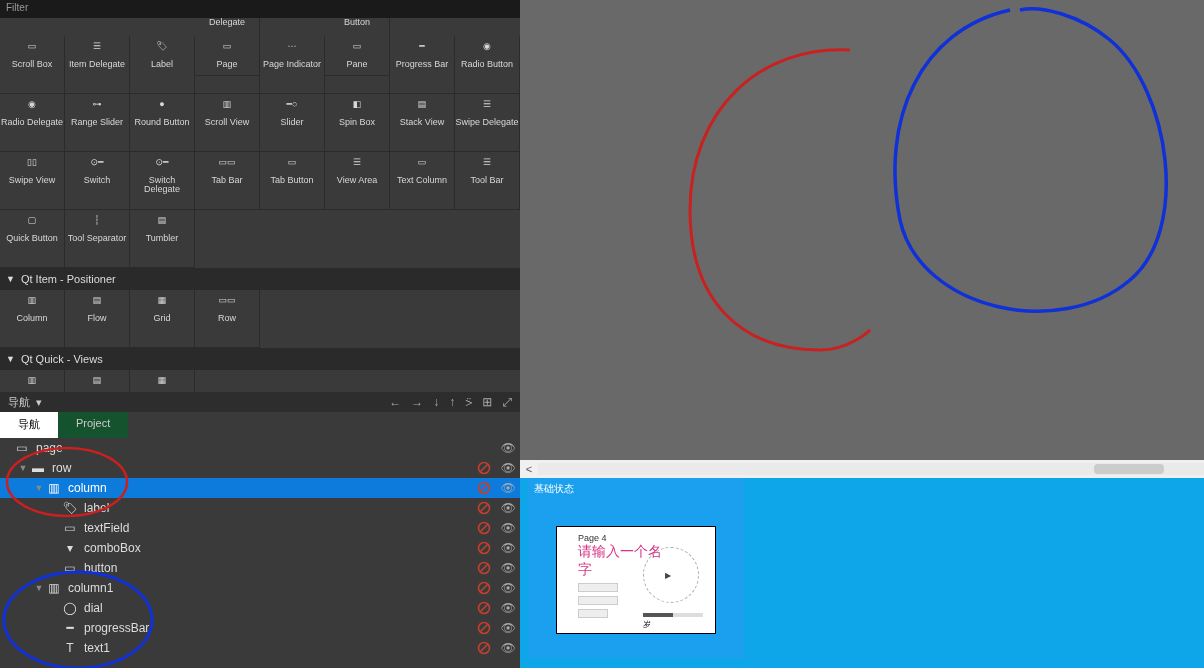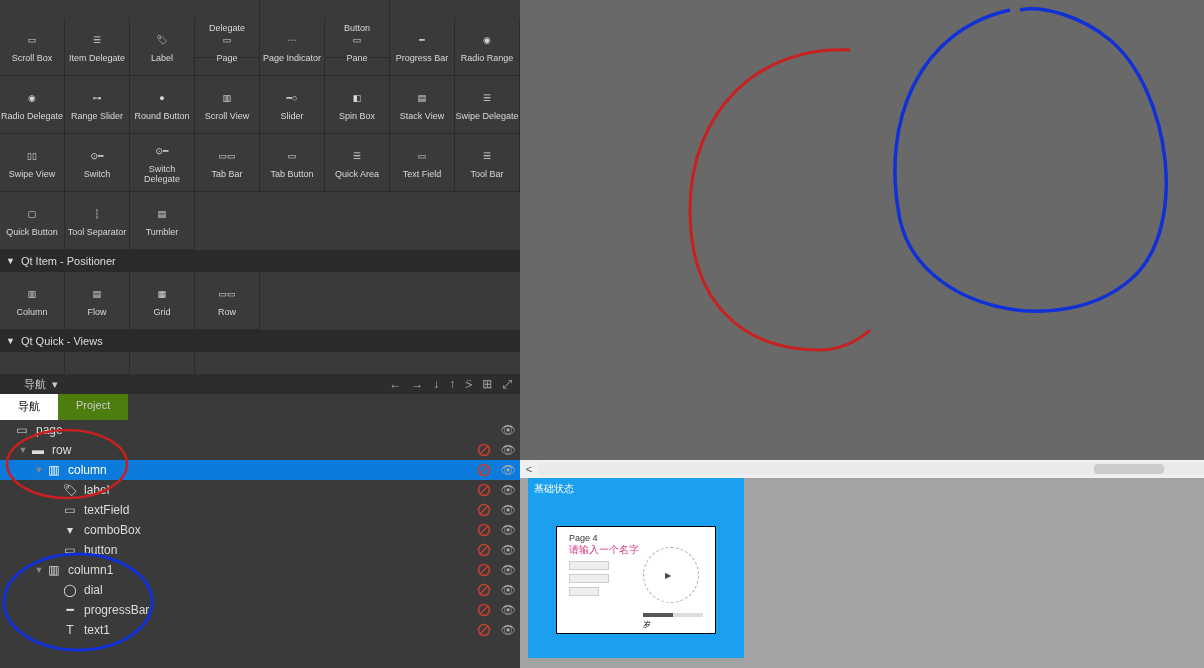--- a/index.html
+++ b/index.html
@@ -4,73 +4,76 @@
 <style>
   * { box-sizing: border-box; margin: 0; padding: 0; font-family: "Segoe UI", Arial, sans-serif; }
   html, body { width: 1204px; height: 668px; background:#5a5a5a; overflow:hidden; }
 
   
   .left-panel { position:absolute; left:0; top:0; width:520px; height:668px; background:#3a3a3a; display:flex; flex-direction:column; }
   .filter-bar { height:18px; background:#1a1a1a; color:#999; font-size:10px; padding:2px 6px; }
   .lib       { flex:0 0 auto; background:#3a3a3a; }
   .lib-row   { display:flex; }
   .lib-cell  { width:65px; height:58px; display:flex; flex-direction:column; align-items:center;
-               justify-content:center; color:#d8d8d8; font-size:9px;
+               color:#d8d8d8; font-size:9px;
                border-right:1px solid #2b2b2b; border-bottom:1px solid #2b2b2b; }
   .lib-cell .ic { width:26px; height:20px; margin-bottom:4px; display:flex; align-items:center; justify-content:center; }
   .lib-cell .lbl { text-align:center; line-height:1.05; }
   .sect      { height:22px; background:#2a2a2a; color:#ddd; font-size:11px; display:flex; align-items:center; padding-left:6px; font-family:monospace; }
   .sect .tri { margin-right:6px; font-size:9px; }
 
   .nav-top   { height:20px; background:#2d2d2d; color:#ccc; font-size:11px; display:flex; align-items:center; padding:0 8px; }
-  .nav-top .dd { flex:0 0 auto;margin-left:16px; }
+  .nav-top .dd { flex:0 0 auto; }
   .nav-top .sp { flex:1; }
   .nav-top .nav-ic { margin-left:10px; color:#aaa; font-size:12px; cursor:pointer; }
   .tabs      { height:26px; display:flex; background:#3a3a3a; }
-  .tab       { padding:5px 18px; font-size:11px; color:#ccc; background:#4d7c0f; }
+  .tab       { padding:5px 18px; font-size:11px; color:#ccc; background:#14532d; }
   .tab.active{ background:#fff; color:#000; }
   .tree      { flex:1; background:#3a3a3a; color:#ddd; font-size:12px; overflow:hidden; position:relative; }
   .tree-row  { height:20px; display:flex; align-items:center; }
   .tree-row.sel { background:#0d7bdb; color:#fff; }
   .tree-row .exp { width:14px; text-align:center; font-size:9px; color:#888; }
   .tree-label{ flex:1; display:flex; align-items:center; }
   .tree-ic   { width:16px; height:14px; margin-right:6px; display:flex; align-items:center; justify-content:center; }
   .eyecol    { width:24px; text-align:center; color:#aaa; font-size:12px; }
   .nocol     { width:24px; text-align:center; }
   .nocol svg { display:block; margin:auto; }
 
   
   .canvas    { position:absolute; left:520px; top:0; width:684px; height:460px; background:#696969; }
   .hscroll   { position:absolute; left:520px; top:460px; width:684px; height:18px; background:#f0f0f0;
                display:flex; align-items:center; font-size:11px; color:#555; }
   .hscroll .l{ width:18px; text-align:center; }
   .hscroll .track{ flex:1; height:12px; background:#eaeaea; position:relative; }
   .hscroll .thumb{ position:absolute; right:40px; top:1px; height:10px; width:70px; background:#ccc; border-radius:4px; }
-  .states    { position:absolute; left:520px; top:478px; width:684px; height:190px; background:#a3a3a3; }
+  .states    { position:absolute; left:520px; top:478px; width:684px; height:190px; background:#0ea5e9; }
   .state-card{ position:absolute; left:8px; top:0; width:216px; height:180px; background:#1aa0ef; }
   .state-card .cap { color:#fff; font-size:10px; padding:4px 6px; }
   .state-thumb{ position:absolute; left:28px; top:48px; width:160px; height:108px; background:#fff; border:1px solid #000; }
-  .mini-page { position:absolute; left:12px; top:6px; width:90px; height:94px; }
+  .mini-page { position:absolute; left:21px; top:6px; width:90px; height:94px; }
   .mini-title{ font-size:9px; color:#333; }
-  .mini-label{ font-size:10px; color:#d63384; }
+  .mini-label{ font-size:14px; color:#d63384; }
   .mini-input{ width:40px; height:9px; border:1px solid #ccc; background:#eee; margin-top:4px; }
   .mini-circle{ position:absolute; left:86px; top:20px; width:56px; height:56px; border:1px dashed #aaa; border-radius:50%; }
   .mini-play { position:absolute; left:108px; top:44px; font-size:8px; color:#444; }
   .mini-bar  { position:absolute; left:86px; top:86px; width:60px; height:4px; background:#ddd; }
   .mini-bar .f{ width:30px; height:4px; background:#555; }
   .mini-age  { position:absolute; left:86px; top:92px; font-size:8px; }
 
   
   .scribble { position:absolute; pointer-events:none; }
 </style>
 </head>
 <body>
 
 <div class="left-panel">
 
+  <div class="filter-bar">
+    <span>Filter</span>
+  </div>
 
   <div class="lib">
 
     <div class="lib-row" id="librow-top" style="height:18px;">
     <div class="lib-cell" style="visibility: hidden;"></div>
         <div class="lib-cell" style="visibility: hidden;"></div>
         <div class="lib-cell" style="visibility: hidden;"></div>
         <div class="lib-cell">
           <div class="lbl">Delegate</div>
         </div>
@@ -106,21 +109,21 @@
         <div class="lib-cell">
           <div class="ic">▭</div>
           <div class="lbl">Pane</div>
         </div>
         <div class="lib-cell">
           <div class="ic">━</div>
           <div class="lbl">Progress Bar</div>
         </div>
         <div class="lib-cell">
           <div class="ic">◉</div>
-          <div class="lbl">Radio Range</div>
+          <div class="lbl">Radio Button</div>
         </div>
       </div>
     <div class="lib-row" id="librow2">
         <div class="lib-cell">
           <div class="ic">◉</div>
           <div class="lbl">Radio Delegate</div>
         </div>
         <div class="lib-cell">
           <div class="ic">⊶</div>
           <div class="lbl">Range Slider</div>
@@ -166,25 +169,25 @@
         <div class="lib-cell">
           <div class="ic">▭▭</div>
           <div class="lbl">Tab Bar</div>
         </div>
         <div class="lib-cell">
           <div class="ic">▭</div>
           <div class="lbl">Tab Button</div>
         </div>
         <div class="lib-cell">
           <div class="ic">☰</div>
-          <div class="lbl">Quick Area</div>
+          <div class="lbl">View Area</div>
         </div>
         <div class="lib-cell">
           <div class="ic">▭</div>
-          <div class="lbl">Text Field</div>
+          <div class="lbl">Text Column</div>
         </div>
         <div class="lib-cell">
           <div class="ic">☰</div>
           <div class="lbl">Tool Bar</div>
         </div>
       </div>
     <div class="lib-row" id="librow4">
         <div class="lib-cell">
           <div class="ic">▢</div>
           <div class="lbl">Quick Button</div>

